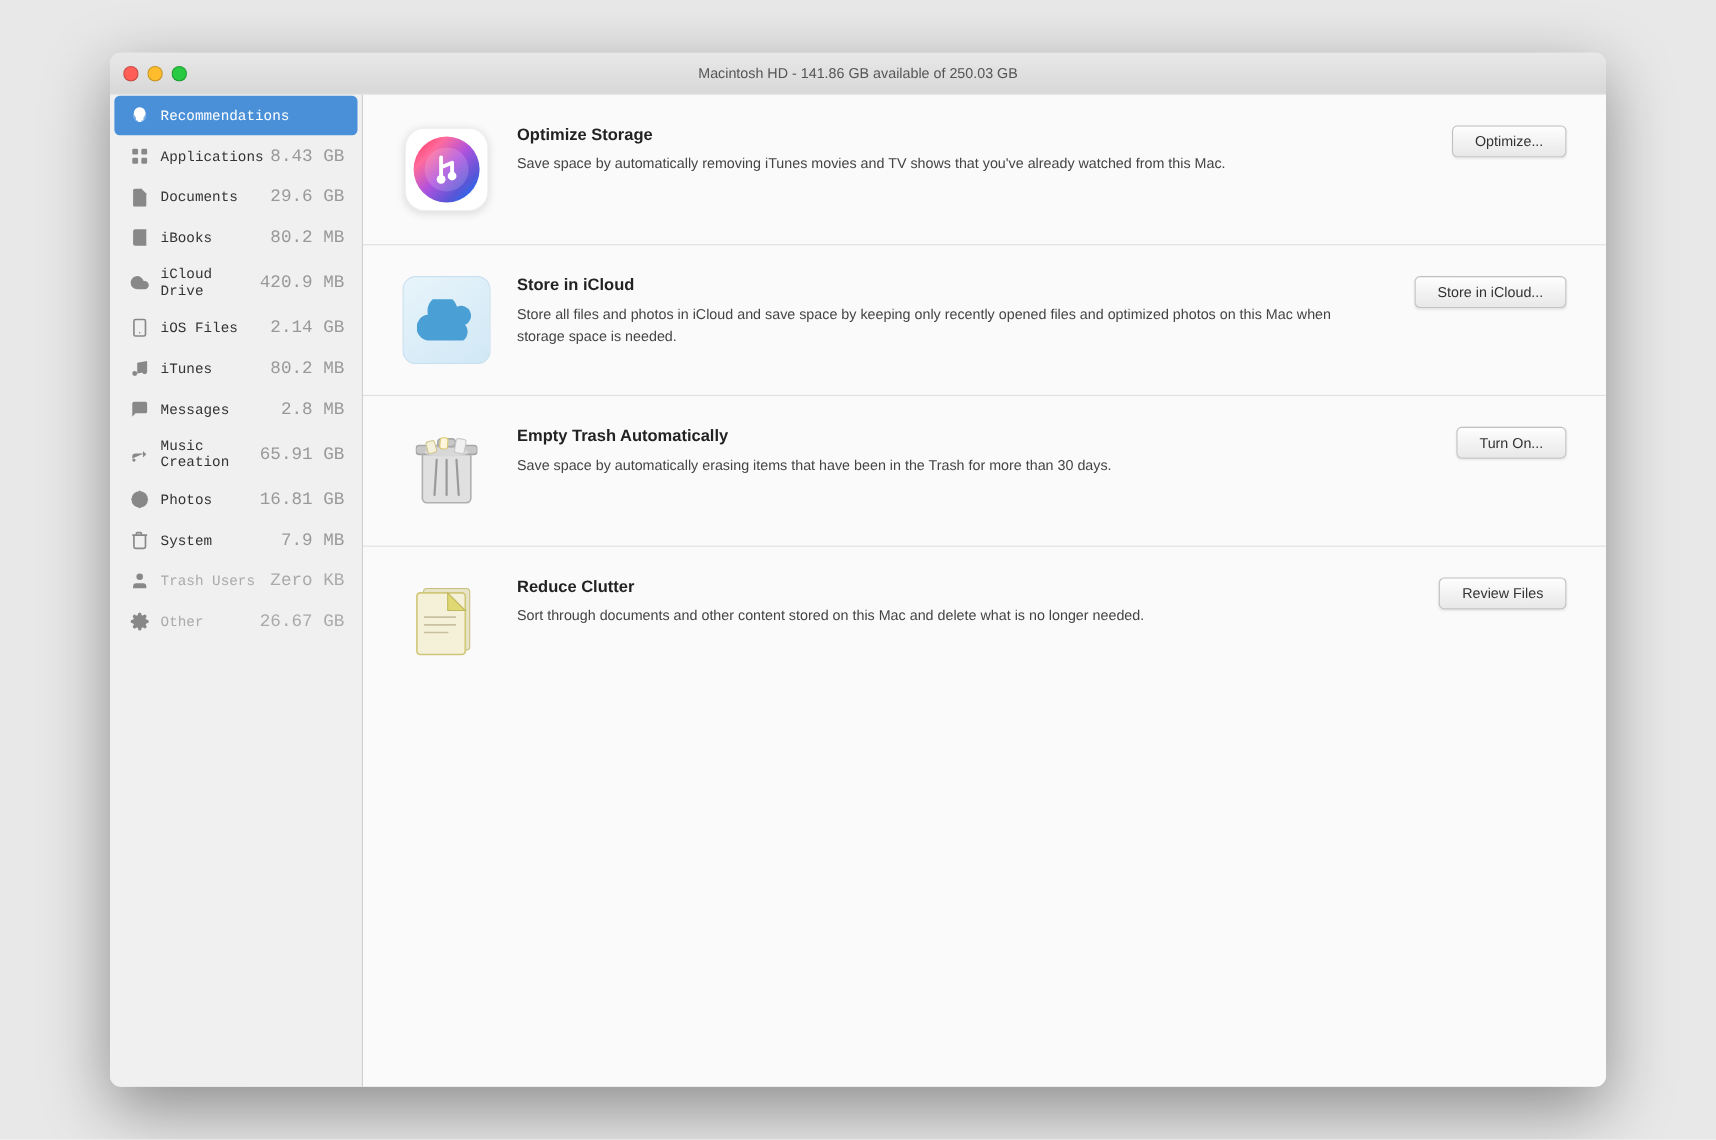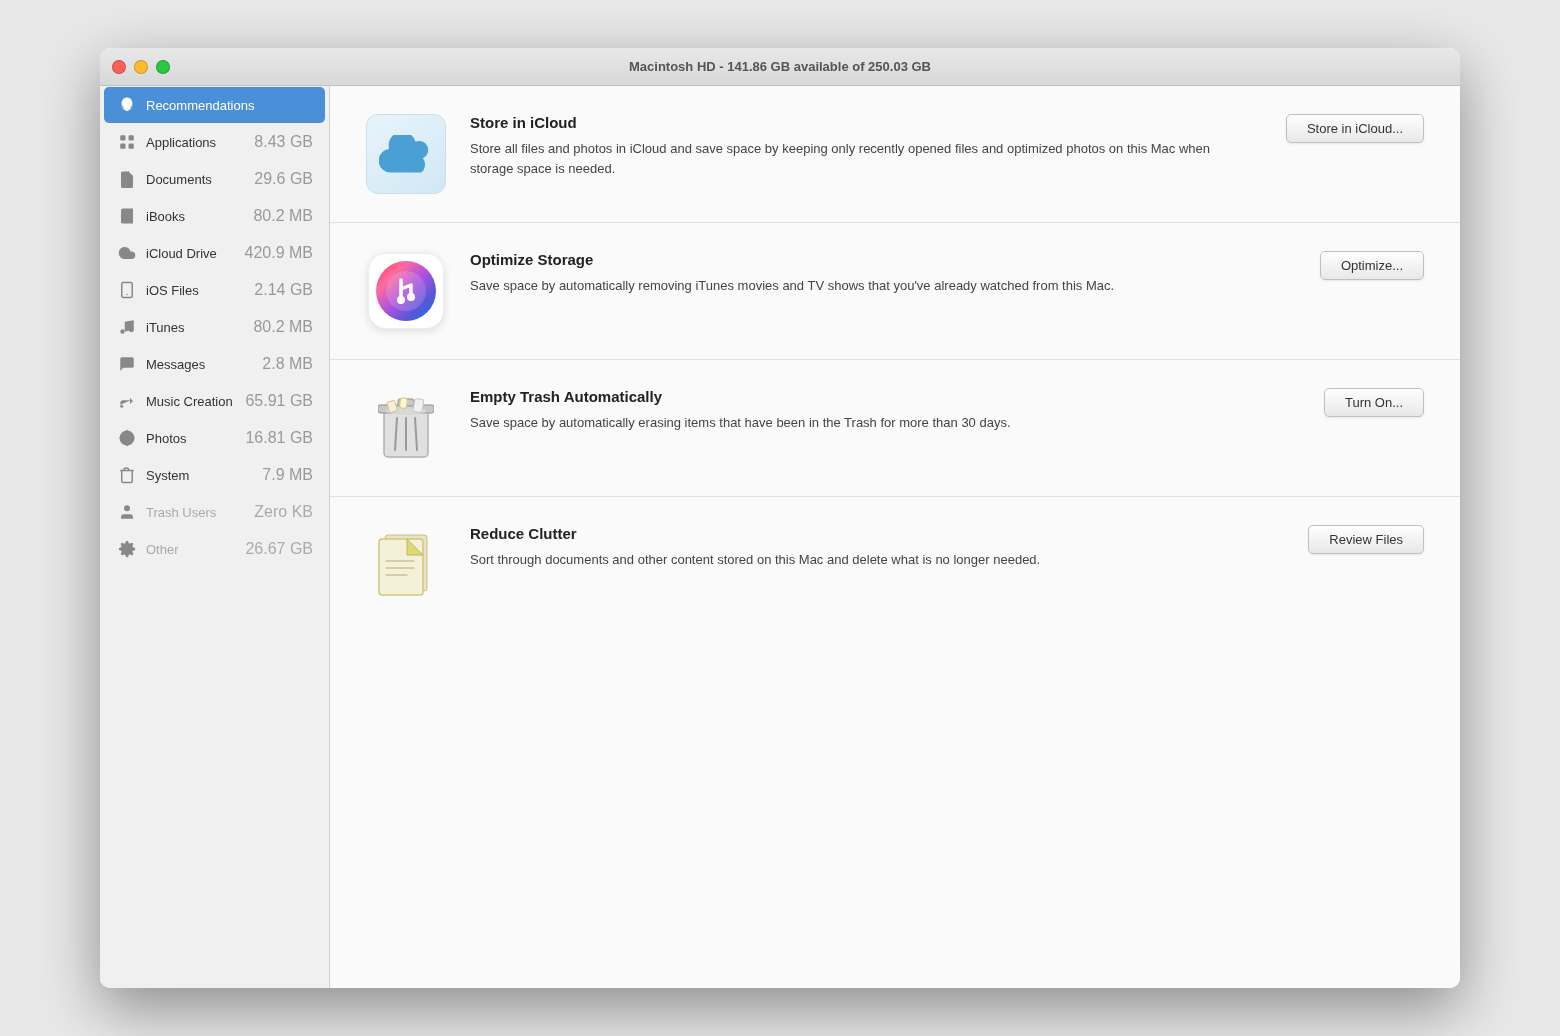--- a/index.html
+++ b/index.html
@@ -50,21 +50,21 @@
       border: 1px solid rgba(0,0,0,0.2);
     }
 
     .btn-close { background: #ff5f57; }
     .btn-min { background: #ffbd2e; }
     .btn-max { background: #28ca41; }
 
     .titlebar-title {
       font-size: 13px;
       color: #555;
-      font-weight: 700;
+      font-weight: 400;
       text-align: right;
     }
 
     .content-area {
       display: flex;
       flex: 1;
       overflow: hidden;
     }
 
     
@@ -76,20 +76,21 @@
       flex-shrink: 0;
     }
 
     .sidebar-item {
       display: flex;
       align-items: center;
       padding: 7px 12px;
       cursor: pointer;
       border-radius: 5px;
       margin: 1px 4px;
+      font-family: Liberation Mono, monospace;
     }
 
     .sidebar-item.active {
       background: #4a90d9;
     }
 
     .sidebar-item.active .item-label,
     .sidebar-item.active .item-size {
       color: white !important;
     }
@@ -341,36 +342,20 @@
               <path d="M19.4 15a1.65 1.65 0 0 0 .33 1.82l.06.06a2 2 0 0 1-2.83 2.83l-.06-.06a1.65 1.65 0 0 0-1.82-.33 1.65 1.65 0 0 0-1 1.51V21a2 2 0 0 1-4 0v-.09A1.65 1.65 0 0 0 9 19.4a1.65 1.65 0 0 0-1.82.33l-.06.06a2 2 0 0 1-2.83-2.83l.06-.06A1.65 1.65 0 0 0 4.68 15a1.65 1.65 0 0 0-1.51-1H3a2 2 0 0 1 0-4h.09A1.65 1.65 0 0 0 4.6 9a1.65 1.65 0 0 0-.33-1.82l-.06-.06a2 2 0 0 1 2.83-2.83l.06.06A1.65 1.65 0 0 0 9 4.68a1.65 1.65 0 0 0 1-1.51V3a2 2 0 0 1 4 0v.09a1.65 1.65 0 0 0 1 1.51 1.65 1.65 0 0 0 1.82-.33l.06-.06a2 2 0 0 1 2.83 2.83l-.06.06A1.65 1.65 0 0 0 19.4 9a1.65 1.65 0 0 0 1.51 1H21a2 2 0 0 1 0 4h-.09a1.65 1.65 0 0 0-1.51 1z"></path>
             </svg>
           </span>
           <span class="item-label">Other</span>
           <span class="item-size">26.67 GB</span>
         </div>
       </div>
 
     <div class="main-panel">
     <div class="recommendation-section">
-          <div class="rec-icon">
-      <div style="width:80px;height:80px;background:linear-gradient(145deg,#e8f4fb,#d0e8f5);border-radius:12px;display:flex;align-items:center;justify-content:center;border:1px solid #c8dff0;">
-        <svg viewBox="0 0 64 44" width="54" height="38" fill="#4a9fd5">
-          <path d="M50 44H14a14 14 0 0 1-2-27.9A16 16 0 0 1 43.3 7.5 10 10 0 0 1 52 27a12 12 0 0 1-2 17z"></path>
-        </svg>
-      </div>
-          </div>
-          <div class="rec-content">
-            <div class="rec-title">Store in iCloud</div>
-            <div class="rec-description">Store all files and photos in iCloud and save space by keeping only recently opened files and optimized photos on this Mac when storage space is needed.</div>
-          </div>
-          <div class="rec-action">
-            <button class="action-btn">Store in iCloud...</button>
-          </div>
-        </div>
-        <div class="recommendation-section">
           <div class="rec-icon">
       <div style="width:76px;height:76px;border-radius:18px;background:white;display:flex;align-items:center;justify-content:center;box-shadow:0 2px 8px rgba(0,0,0,0.12);border:1px solid #eee;">
         <svg width="62" height="62" viewBox="0 0 62 62">
           <defs>
             <linearGradient id="itg" x1="0%" y1="0%" x2="100%" y2="100%">
               <stop offset="0%" style="stop-color:#ff2d55"></stop>
               <stop offset="25%" style="stop-color:#ff6b9d"></stop>
               <stop offset="50%" style="stop-color:#af52de"></stop>
               <stop offset="75%" style="stop-color:#5856d6"></stop>
               <stop offset="100%" style="stop-color:#007aff"></stop>
@@ -387,20 +372,36 @@
           <div class="rec-content">
             <div class="rec-title">Optimize Storage</div>
             <div class="rec-description">Save space by automatically removing iTunes movies and TV shows that you've already watched from this Mac.</div>
           </div>
           <div class="rec-action">
             <button class="action-btn">Optimize...</button>
           </div>
         </div>
         <div class="recommendation-section">
           <div class="rec-icon">
+      <div style="width:80px;height:80px;background:linear-gradient(145deg,#e8f4fb,#d0e8f5);border-radius:12px;display:flex;align-items:center;justify-content:center;border:1px solid #c8dff0;">
+        <svg viewBox="0 0 64 44" width="54" height="38" fill="#4a9fd5">
+          <path d="M50 44H14a14 14 0 0 1-2-27.9A16 16 0 0 1 43.3 7.5 10 10 0 0 1 52 27a12 12 0 0 1-2 17z"></path>
+        </svg>
+      </div>
+          </div>
+          <div class="rec-content">
+            <div class="rec-title">Store in iCloud</div>
+            <div class="rec-description">Store all files and photos in iCloud and save space by keeping only recently opened files and optimized photos on this Mac when storage space is needed.</div>
+          </div>
+          <div class="rec-action">
+            <button class="action-btn">Store in iCloud...</button>
+          </div>
+        </div>
+        <div class="recommendation-section">
+          <div class="rec-icon">
       <div style="width:80px;height:80px;display:flex;align-items:center;justify-content:center;">
         <svg width="56" height="70" viewBox="0 0 56 70" fill="none">
 
           <rect x="6" y="18" width="44" height="46" rx="4" fill="#e0e0e0" stroke="#b0b0b0" stroke-width="1.5"></rect>
 
           <rect x="0" y="12" width="56" height="8" rx="3" fill="#c8c8c8" stroke="#a8a8a8" stroke-width="1.5"></rect>
 
           <rect x="20" y="6" width="16" height="7" rx="3" fill="#c8c8c8" stroke="#a8a8a8" stroke-width="1.5"></rect>
 
           <line x1="19" y1="25" x2="17" y2="57" stroke="#9a9a9a" stroke-width="2" stroke-linecap="round"></line>

